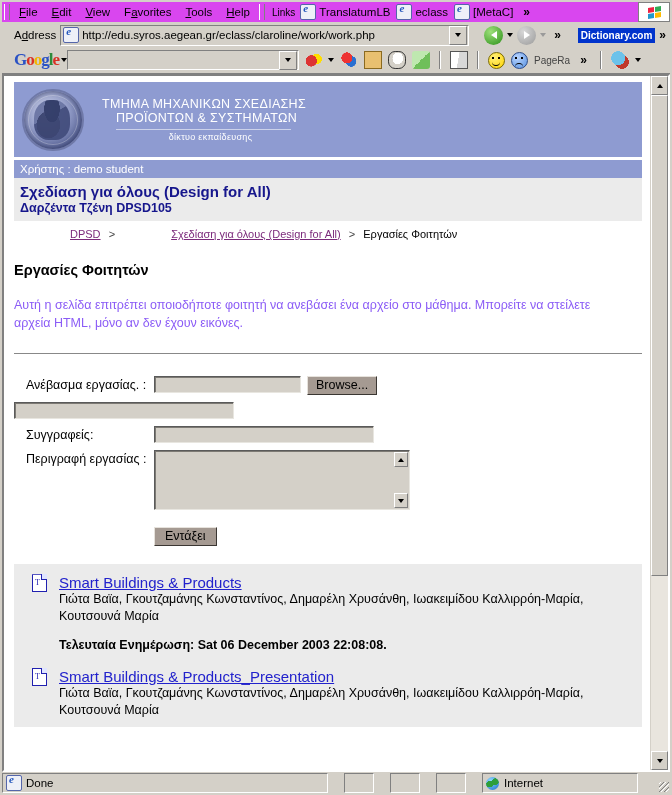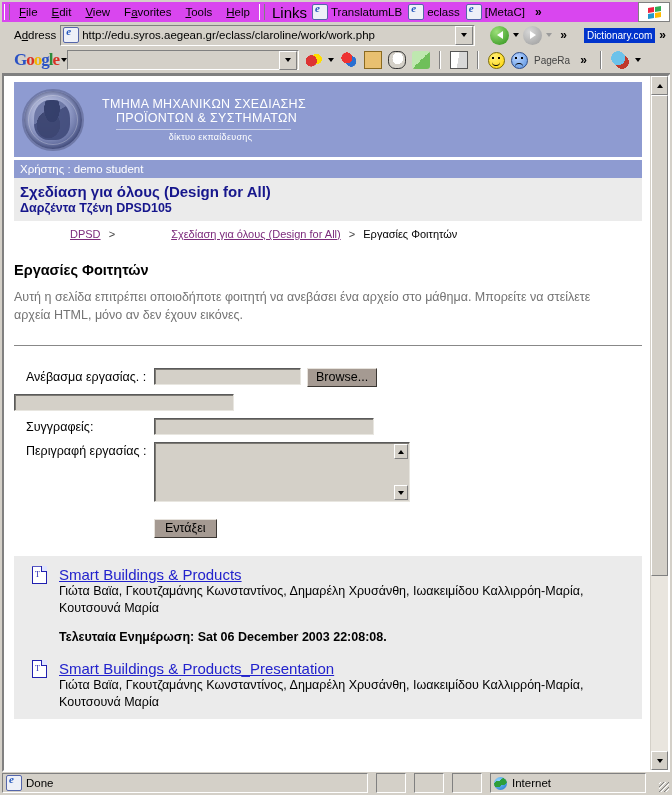--- a/index.html
+++ b/index.html
@@ -83,21 +83,21 @@
   .menu { display: flex; align-items: center; flex: 0 0 auto; }
   .menu-item {
     padding: 2px 7px; font-size: 11.5px; color: #000;
     white-space: nowrap;
   }
   .menu-item u { text-decoration: underline; }
   .linkszone {
     display: flex; align-items: center; flex: 1 1 auto;
     overflow: hidden; padding-left: 2px;
   }
-  .links-label { font-size: 15px; padding: 0 5px 0 3px; }
+  .links-label { font-size: 10px; padding: 0 5px 0 3px; }
   .link-item {
     display: flex; align-items: center; gap: 3px;
     font-size: 11.5px; padding: 0 6px 0 0; white-space: nowrap;
   }
   .ie-mini {
     width: 14px; height: 14px; flex: 0 0 auto;
     background: #eef0f8; border: 1px solid #5566aa; border-radius: 2px;
     position: relative;
   }
   .ie-mini:after {
@@ -147,21 +147,21 @@
     display:flex;align-items:center;justify-content:center;
     flex:0 0 auto;
   }
   .circ.back { background: radial-gradient(circle at 35% 30%, #9de07a, #2a8f17); }
   .circ.fwd  { background: radial-gradient(circle at 35% 30%, #d8d8d8, #9a9a9a); }
   .arw-l { width:0;height:0;border-top:4px solid transparent;border-bottom:4px solid transparent;border-right:6px solid #fff;}
   .arw-r { width:0;height:0;border-top:4px solid transparent;border-bottom:4px solid transparent;border-left:6px solid #fff;}
   .tinytri { width:0;height:0;border-left:3px solid transparent;border-right:3px solid transparent;border-top:4px solid #000;margin:0 4px;}
   .tinytri.dim { border-top-color:#9a9a9a; }
   .dict-btn {
-    background:#0033cc;color:#fff;font-size:10px;font-weight:normal;
+    background:#0033cc;color:#fff;font-size:10px;font-weight:bold;
     padding:2px 3px; white-space:nowrap; flex:0 0 auto;
   }
 
   
   .gtoolbar {
     height: 26px; display:flex; align-items:center;
     background:#d4d0c8; border-bottom:1px solid #808080;
     flex: 0 0 auto;
   }
   .glogo { font-family:"Liberation Serif", serif; font-size:17px; font-weight:bold; letter-spacing:-1px; padding:0 2px;}
@@ -235,21 +235,21 @@
   .course-sub   { color:#16168c; font-size:12.5px; font-weight:bold; margin-top:1px;}
   .crumbs { font-size:11px; color:#000; padding:7px 0 0 8px; }
   .crumbs a { color:#7b2a7b; text-decoration:underline;padding-left:48px; }
   .crumbs .sep { padding:0 5px; color:#444; }
 
   h1.pagehead {
     font-size:14.5px; font-weight:bold; color:#000;
     margin: 22px 0 0 0;
   }
   p.intro {
-    font-size:12.5px; color:#737373; margin:10px 0 0 0; line-height:1.45;
+    font-size:12.5px; color:#8b5cf6; margin:18px 0 0 0; line-height:1.45;
     max-width: 615px;
   }
   hr.rule { border:none; border-top:1px solid #888; margin:21px 0 0 0; }
 
   
   .form { margin-top:22px; }
   .frow { display:flex; align-items:flex-start; margin-bottom:7px; }
   .flabel { width:140px; font-size:12.5px; text-align:left; padding-top:2px; padding-left:12px; box-sizing:border-box;}
   .txtin {
     height:15px; background:#d4d0c8;
@@ -329,21 +329,21 @@
   }
 
   
   .statusbar {
     height:20px; display:flex; align-items:stretch;
     background:#d4d0c8; flex:0 0 auto; padding:1px 0 0 0;
   }
   .st-cell {
     border:1px solid; border-color:#808080 #fff #fff #808080;
     display:flex; align-items:center; font-size:11.5px;
-    padding:0 3px; margin-right:8px;
+    padding:0 3px; margin-right:16px;
   }
   .st-main { flex:1 1 auto; gap:4px; }
   .st-sm { width:22px; }
   .st-zone { width:148px; gap:5px; }
   .globe {
     width:13px;height:13px;border-radius:50%;flex:0 0 auto;
     background: radial-gradient(circle at 35% 30%, #8fd8ff, #1b6fc9);
     position:relative; overflow:hidden;
   }
   .globe:after{

